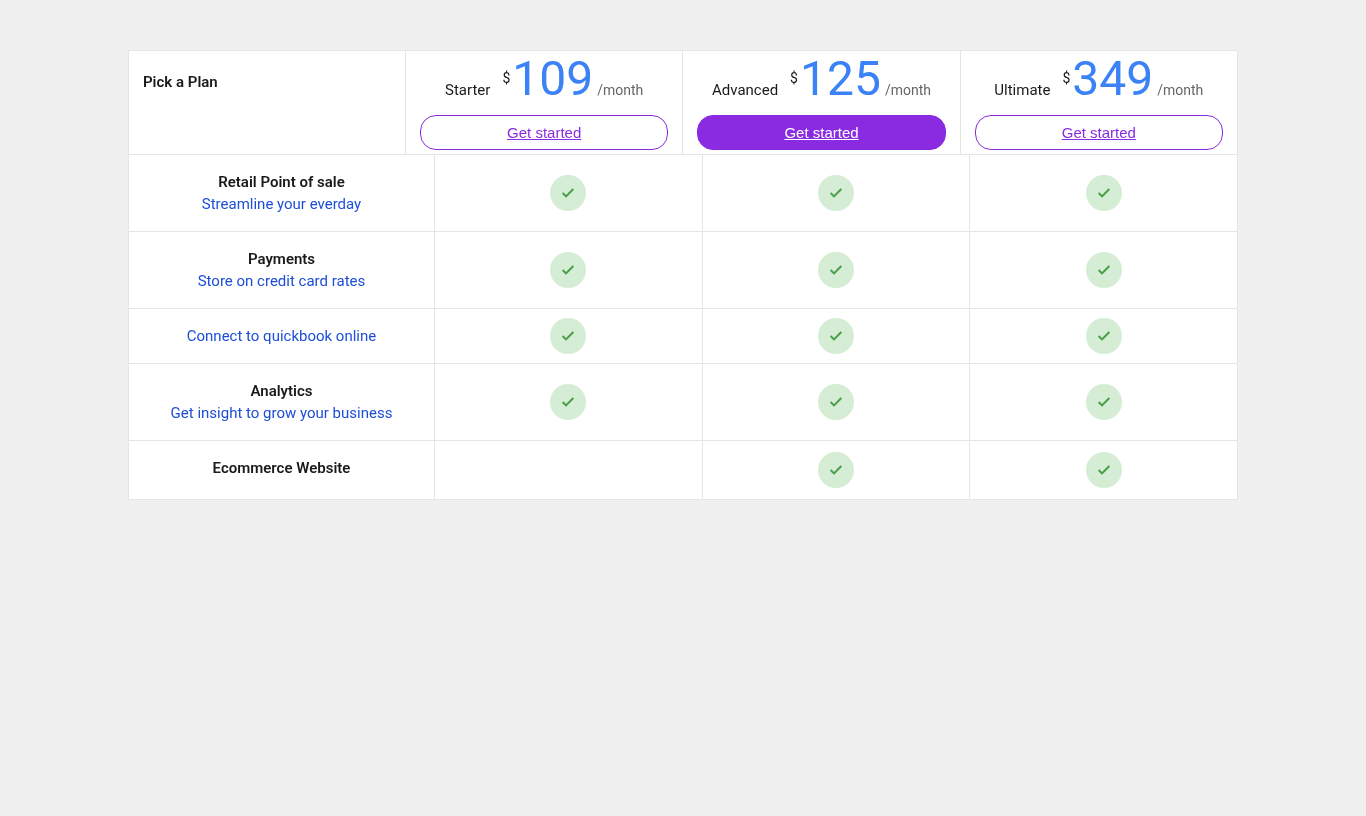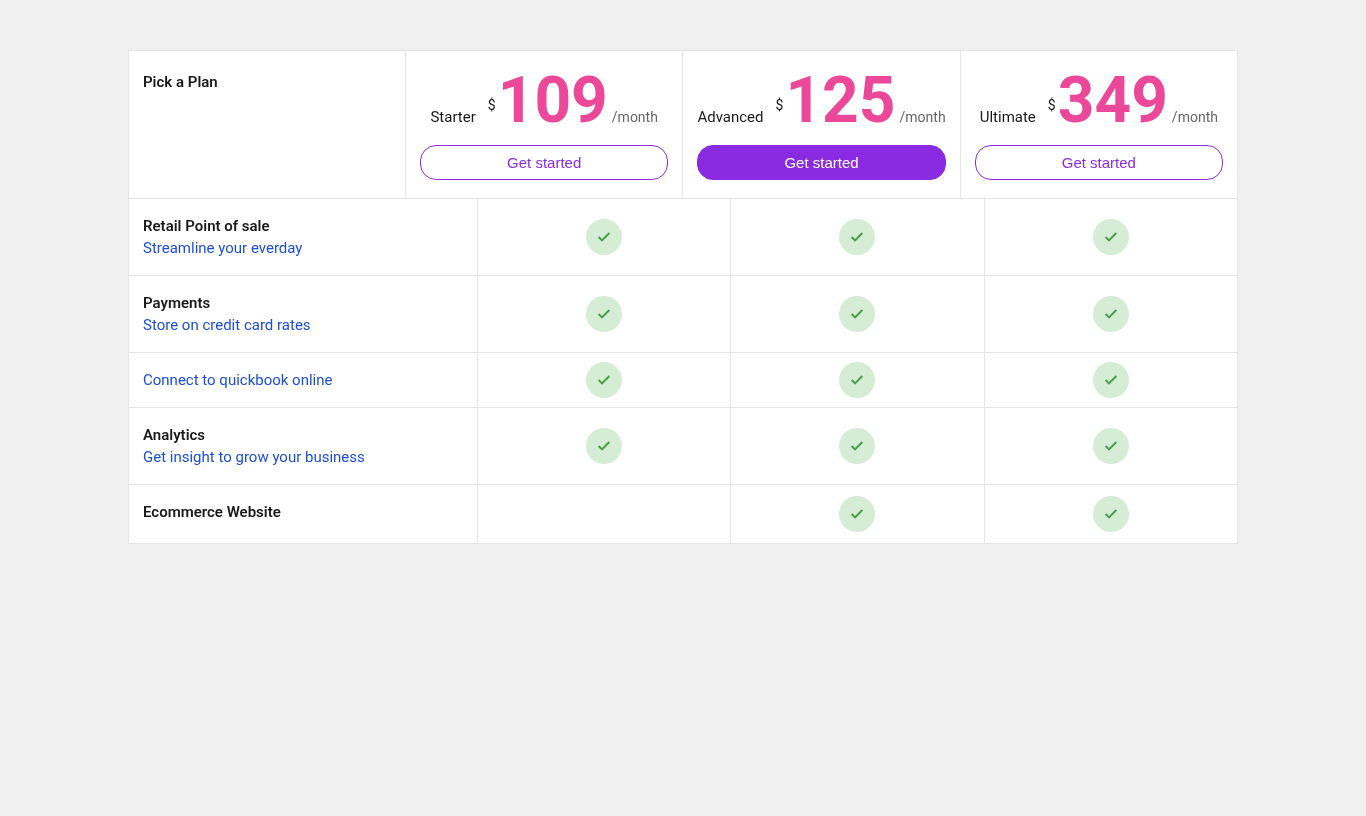--- a/index.html
+++ b/index.html
@@ -26,21 +26,21 @@
       padding: 22px 14px;
       border-right: 1px solid #e5e5e5;
     }
     .header-label-cell .title {
       font-size: 15px;
       font-weight: 600;
       color: #1a1a1a;
     }
     .plan-header-cell {
       flex: 1;
-      padding: 18px 14px;
+      padding: 4px 14px;
       border-right: 1px solid #e5e5e5;
       text-align: center;
     }
     .plan-header-cell:last-child {
       border-right: none;
     }
     .price-line {
       display: flex;
       align-items: baseline;
       justify-content: center;
@@ -51,54 +51,56 @@
       color: #1a1a1a;
       margin-right: 10px;
     }
     .currency {
       font-size: 14px;
       color: #1a1a1a;
       position: relative;
       top: -12px;
     }
     .amount {
-      font-size: 64px;
-      font-weight: 700;
-      color: #ec4899;
+      font-size: 48px;
+      font-weight: 400;
+      color: #3b82f6;
       line-height: 1;
     }
     .period {
       font-size: 14px;
       color: #666;
       margin-left: 2px;
     }
     .cta-button {
       display: block;
       width: 100%;
       margin-top: 12px;
       padding: 8px 0;
       font-size: 15px;
       border-radius: 16px;
       cursor: pointer;
       border: 1px solid #8a2be2;
       background: #fff;
       color: #8a2be2;
+      text-decoration: underline;
     }
     .cta-button.primary {
       background: #8a2be2;
       color: #fff;
     }
     .feature-row {
       display: flex;
       border-top: 1px solid #e5e5e5;
     }
     .feature-label-cell {
-      width: 349px;
+      width: 306px;
       padding: 18px 14px;
       border-right: 1px solid #e5e5e5;
+      text-align: center;
     }
     .feature-title {
       font-size: 15px;
       font-weight: 600;
       color: #1a1a1a;
       margin-bottom: 4px;
     }
     .feature-desc {
       font-size: 15px;
       color: #1d4ed8;

